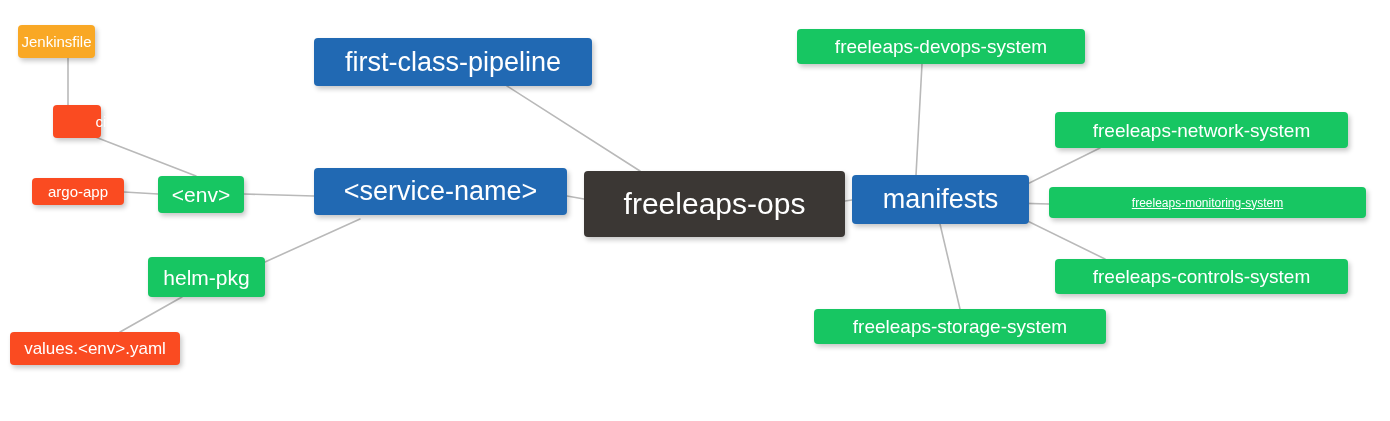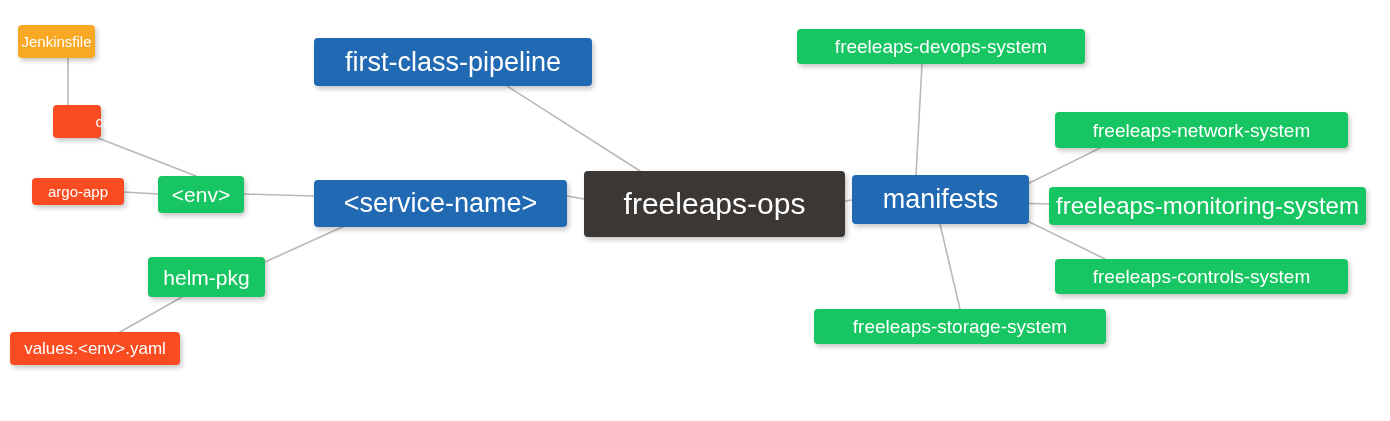--- a/index.html
+++ b/index.html
@@ -81,36 +81,36 @@
       </div>
       <div class="node" style="left: 148px; top: 257px; width: 117px; height: 40px; background: rgb(23, 198, 98); font-size: 21px;">
         <span class="node-label">helm-pkg</span>
       </div>
       <div class="node" style="left: 10px; top: 332px; width: 170px; height: 33px; background: rgb(250, 75, 33); font-size: 17px;">
         <span class="node-label">values.&lt;env&gt;.yaml</span>
       </div>
       <div class="node" style="left: 314px; top: 38px; width: 278px; height: 48px; background: rgb(33, 105, 179); font-size: 27px;">
         <span class="node-label">first-class-pipeline</span>
       </div>
-      <div class="node" style="left: 314px; top: 180px; width: 253px; height: 47px; background: rgb(33, 105, 179); font-size: 27px;">
+      <div class="node" style="left: 314px; top: 168px; width: 253px; height: 47px; background: rgb(33, 105, 179); font-size: 27px;">
         <span class="node-label">&lt;service-name&gt;</span>
       </div>
       <div class="node" style="left: 584px; top: 171px; width: 261px; height: 66px; background: rgb(59, 55, 52); font-size: 30px;">
         <span class="node-label">freeleaps-ops</span>
       </div>
       <div class="node" style="left: 852px; top: 175px; width: 177px; height: 49px; background: rgb(33, 105, 179); font-size: 27px;">
         <span class="node-label">manifests</span>
       </div>
       <div class="node" style="left: 797px; top: 29px; width: 288px; height: 35px; background: rgb(23, 198, 98); font-size: 19px;">
         <span class="node-label">freeleaps-devops-system</span>
       </div>
       <div class="node" style="left: 1055px; top: 112px; width: 293px; height: 36px; background: rgb(23, 198, 98); font-size: 19px;">
         <span class="node-label">freeleaps-network-system</span>
       </div>
-      <div class="node" style="left: 1049px; top: 187px; width: 317px; height: 38px; background: rgb(23, 198, 98); font-size: 24px;">
+      <div class="node" style="left: 1049px; top: 187px; width: 317px; height: 31px; background: rgb(23, 198, 98); font-size: 12px; text-decoration: underline;">
         <span class="node-label">freeleaps-monitoring-system</span>
       </div>
       <div class="node" style="left: 1055px; top: 259px; width: 293px; height: 35px; background: rgb(23, 198, 98); font-size: 19px;">
         <span class="node-label">freeleaps-controls-system</span>
       </div>
       <div class="node" style="left: 814px; top: 309px; width: 292px; height: 35px; background: rgb(23, 198, 98); font-size: 19px;">
         <span class="node-label">freeleaps-storage-system</span>
       </div>
     </div>
 </div>

